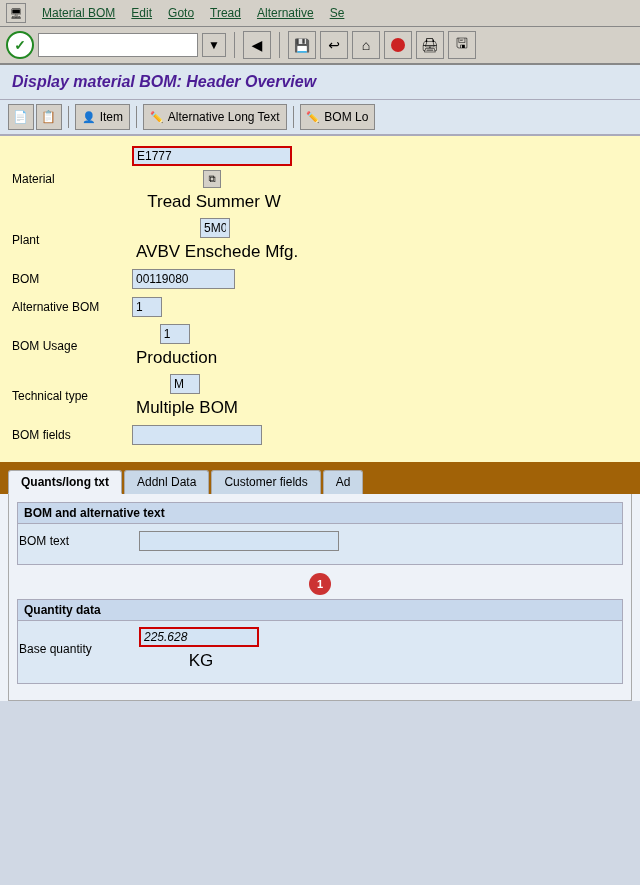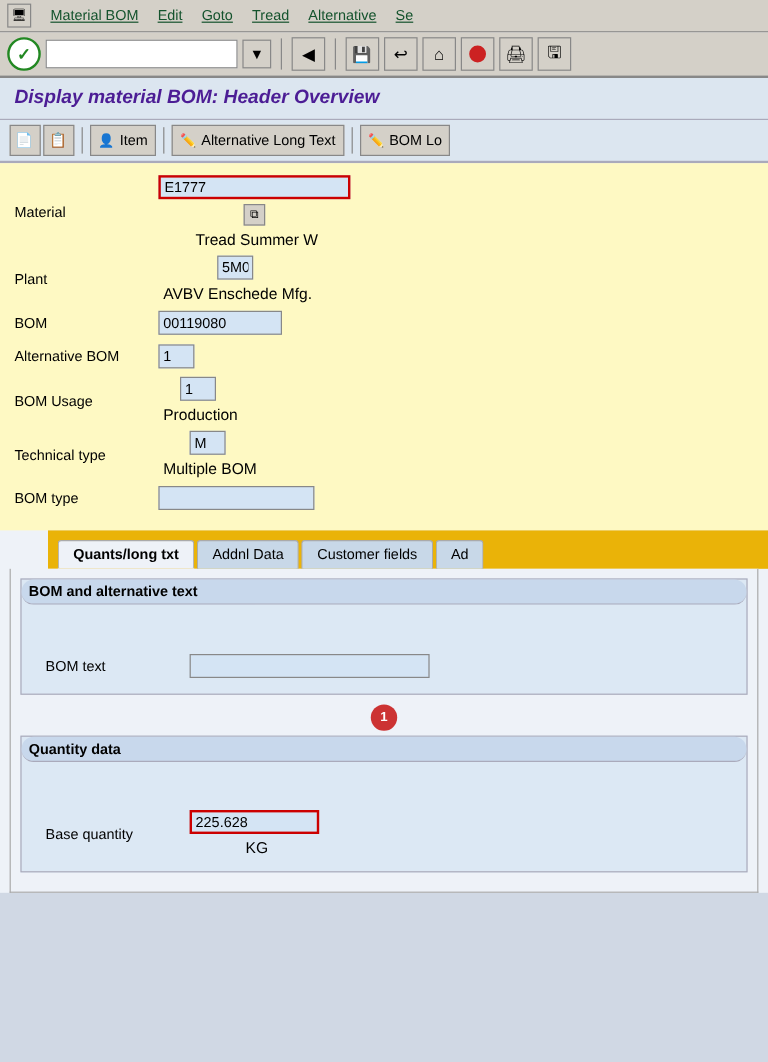--- a/index.html
+++ b/index.html
@@ -137,21 +137,21 @@
       padding: 0 3px;
       font-size: 12px;
     }
     .form-input.red-border {
       border: 2px solid #cc0000;
     }
     .form-input.red-border-qty {
       border: 2px solid #cc0000;
     }
     .form-text {
-      font-size: 13px;
+      font-size: 17px;
       color: #000;
       margin-left: 4px;
     }
     .form-input-small {
       width: 30px;
     }
     .form-input-large {
       width: 130px;
     }
     .form-input-material {
@@ -168,24 +168,23 @@
       cursor: pointer;
       display: flex;
       align-items: center;
       justify-content: center;
       font-size: 10px;
     }
 
     
     .tabs-container {
       padding: 8px 8px 0 8px;
-      background: #eab308;
+      background: #a16207;
       display: flex;
       gap: 0;
-      margin-left: 40px;
     }
     .tab {
       padding: 4px 12px;
       border: 1px solid #aaa;
       border-bottom: none;
       background: #c8d8e8;
       cursor: pointer;
       font-size: 12px;
       border-radius: 3px 3px 0 0;
       margin-right: 2px;
@@ -211,25 +210,23 @@
       background: #dce8f4;
       margin-bottom: 8px;
     }
     .section-title {
       padding: 3px 6px;
       font-size: 12px;
       font-weight: bold;
       background: #c8d8ec;
       border-bottom: 1px solid #aab;
       color: #000;
-      border-radius: 10px;
     }
     .section-content {
-      padding: 6px 20px;
-      margin-top: 34px;
+      padding: 6px 1px;
     }
 
     
     .badge-container {
       display: flex;
       justify-content: center;
       margin: 4px 0;
     }
     .badge {
       width: 22px;
@@ -392,21 +389,21 @@
 
     <div class="form-row">
       <span class="form-label">Technical type</span>
       <div class="form-field">
         <input class="form-input form-input-small" type="text" value="M" style="">
         <span class="form-text">Multiple BOM</span>
       </div>
     </div>
 
     <div class="form-row">
-      <span class="form-label">BOM type</span>
+      <span class="form-label">BOM fields</span>
       <div class="form-field">
         <input class="form-input form-input-large" type="text" value="" style="">
       </div>
     </div>
 
   </div>
 
   <div class="tabs-container">
     <div class="tab active">
       <span>Quants/long txt</span>
@@ -443,21 +440,21 @@
       </div>
     </div>
 
     <div class="section-box">
       <div class="section-title">Quantity data</div>
       <div class="section-content">
 
         <div class="form-row">
           <span class="form-label">Base quantity</span>
           <div class="form-field">
-            <input class="form-input red-border-qty" style="width: 108px; border: 2px solid rgb(204, 0, 0);" type="text" value="225.628">
+            <input class="form-input red-border-qty" style="width: 120px; border: 2px solid rgb(204, 0, 0); font-style: italic;" type="text" value="225.628">
             <span class="form-text">KG</span>
           </div>
         </div>
 
       </div>
     </div>
 
   </div>
 
 </div>

